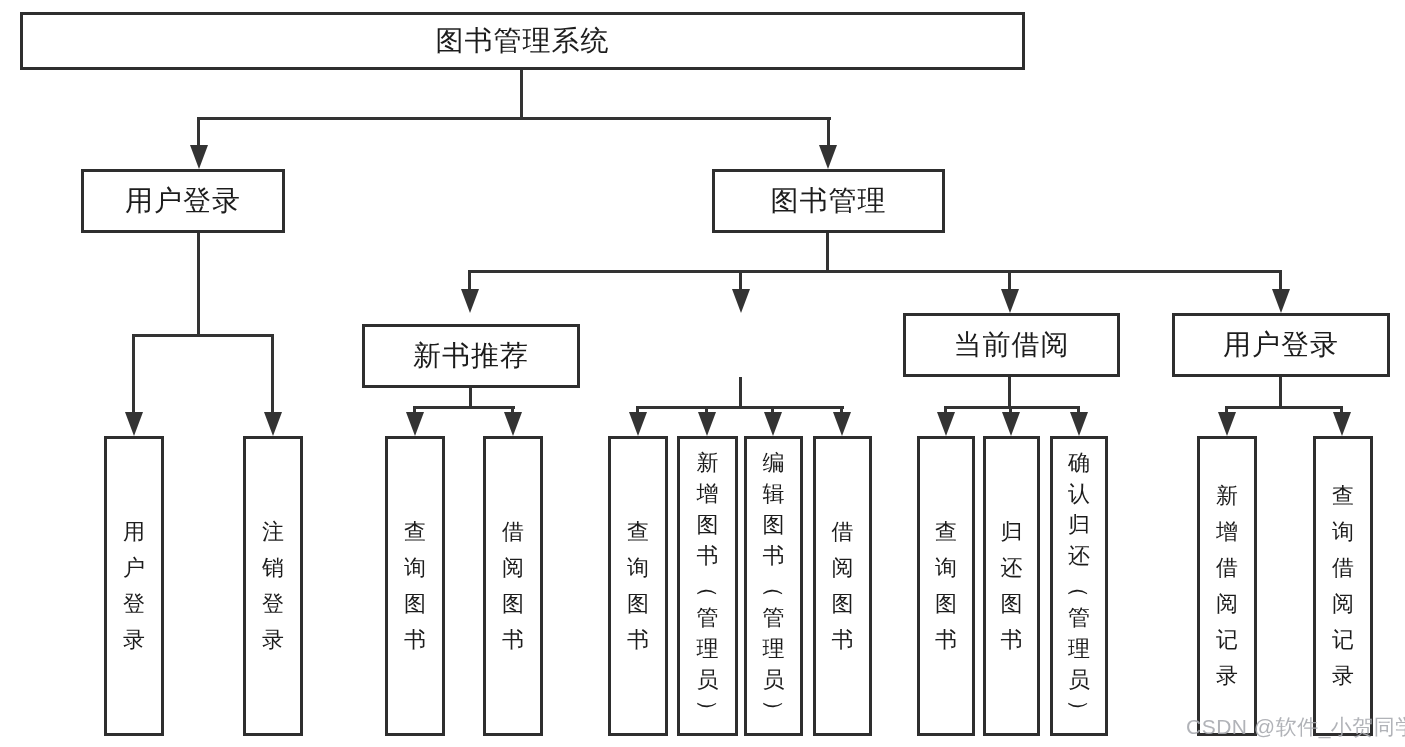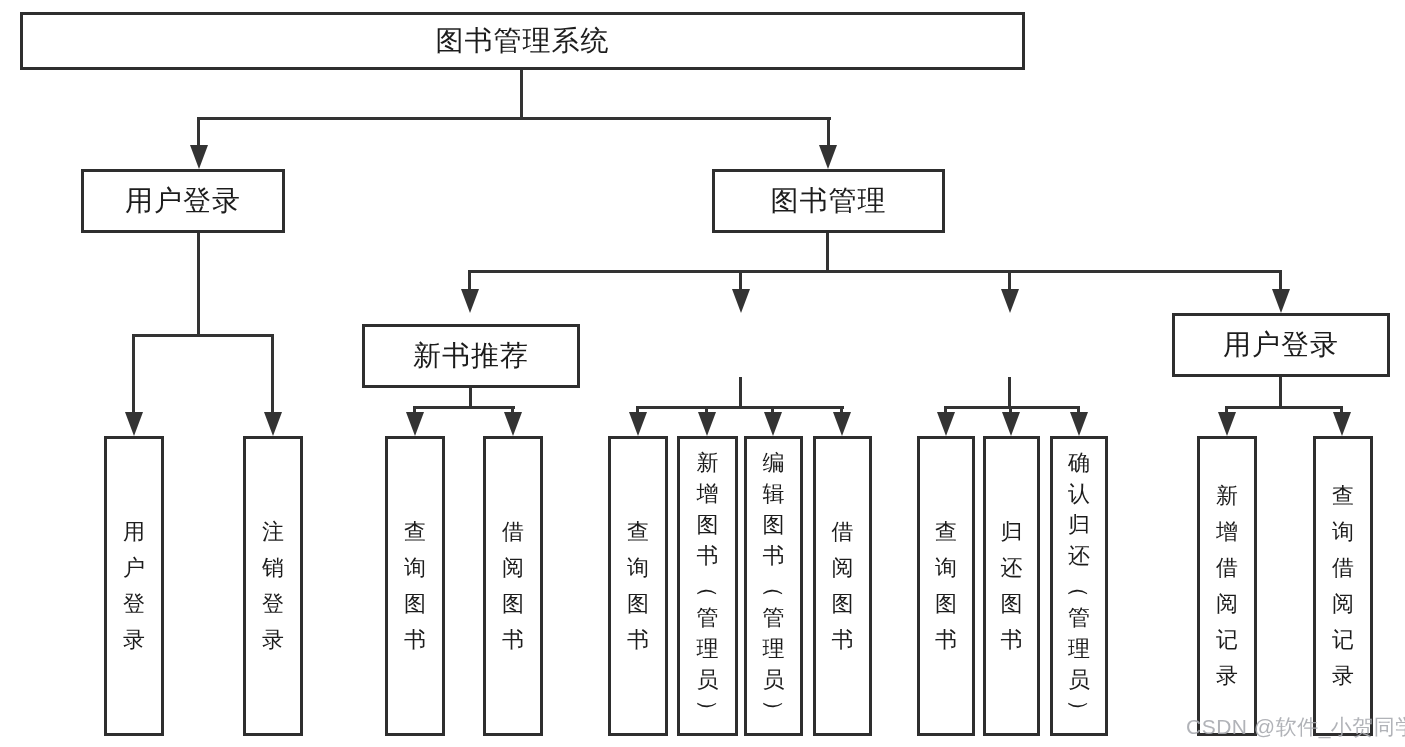--- a/index.html
+++ b/index.html
@@ -91,20 +91,23 @@
   <div class="box" style="left:81px;top:169px;width:204px;height:64px;">
     <span>用户登录</span>
   </div>
   <div class="box" style="left:712px;top:169px;width:233px;height:64px;">
     <span>图书管理</span>
   </div>
 
   <div class="box" style="left:362px;top:313px;width:218px;height:64px;margin-top:11px;">
     <span>新书推荐</span>
   </div>
+  <div class="box" style="left:903px;top:313px;width:217px;height:64px;">
+    <span>当前借阅</span>
+  </div>
   <div class="box" style="left:1172px;top:313px;width:218px;height:64px;">
     <span>用户登录</span>
   </div>
 
   <div class="leaf" style="left:104px;top:436px;width:60px;height:300px;">
       <span class="vchar">用</span>
       <span class="vchar">户</span>
       <span class="vchar">登</span>
       <span class="vchar">录</span>
     </div>

